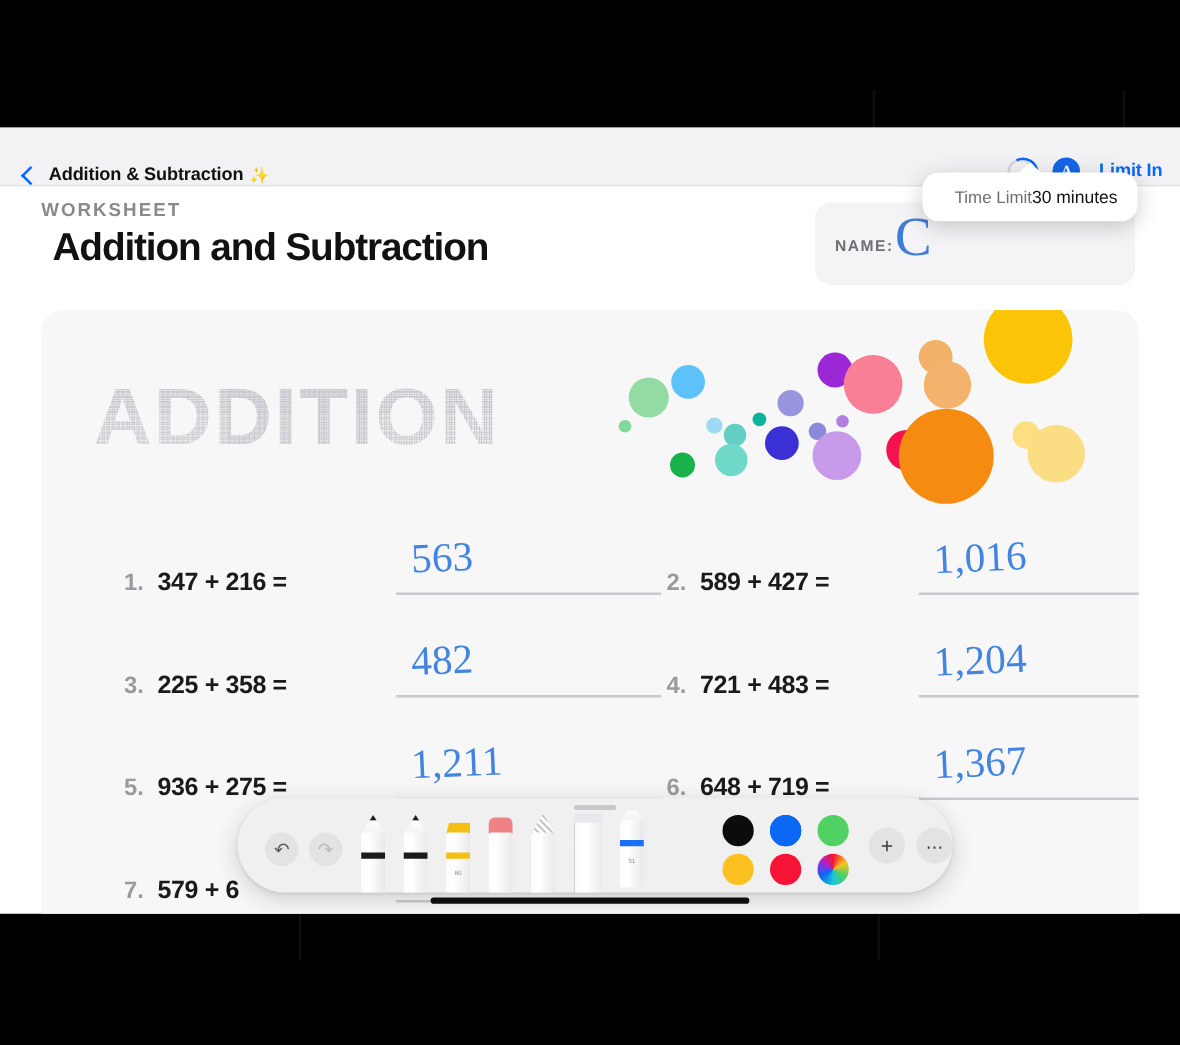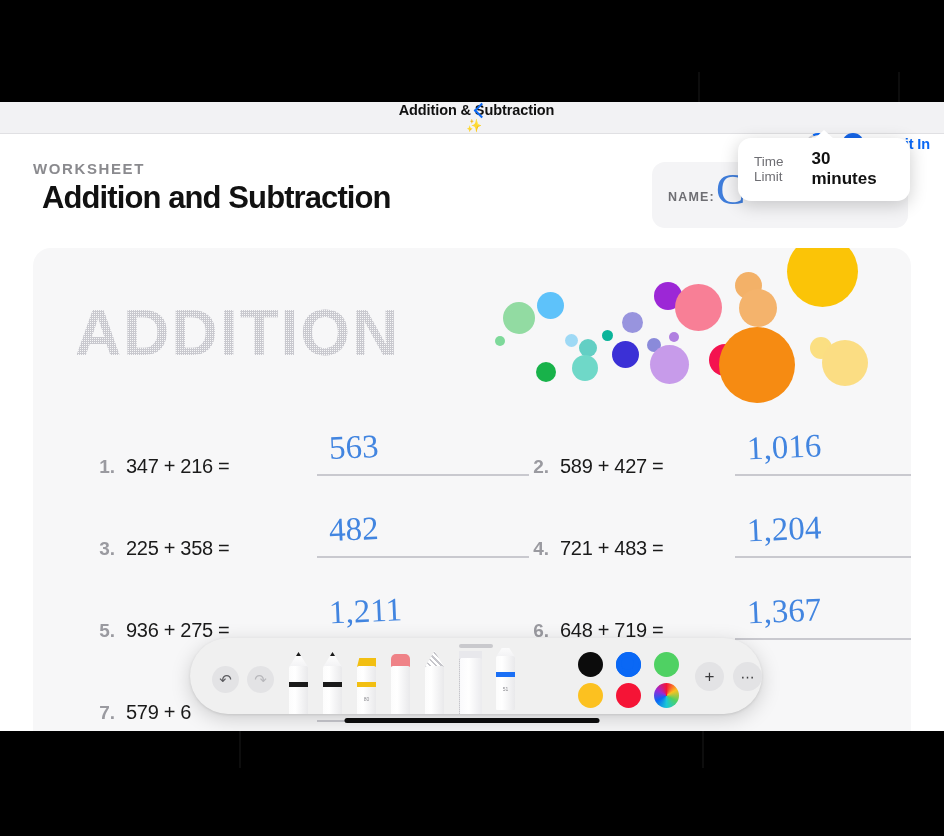--- a/index.html
+++ b/index.html
@@ -9,24 +9,23 @@
   #stage { position:relative; width:944px; height:836px; background:#000; }
 
   
   #screen {
     position:absolute; left:0; top:102px; width:944px; height:629px;
     background:#ffffff; overflow:hidden;
   }
 
   
   #navbar {
-    position:absolute; left:0; top:0; width:944px; height:32px;
-    background:#f2f2f4; display:flex; align-items:center;
+    position:absolute; left:0; top:0; width:944px; height:47px;
+    background:#f2f2f4; display:flex; align-items:flex-end;
     border-bottom:1px solid #e0e0e3;
-    flex-direction:column;
   }
   #backchev { margin-left:14px; width:16px; height:16px; position:relative; cursor:pointer; }
   #backchev:before{
     content:""; position:absolute; left:5px; top:3px; width:9px; height:9px;
     border-left:2.4px solid #0a68f5; border-bottom:2.4px solid #0a68f5;
     transform:rotate(45deg);
   }
   #navtitle { margin-left:9px; font-size:14.5px; font-weight:bold; color:#111; letter-spacing:-.1px;}
   #sparkle { margin-left:5px; font-size:13px; color:#f5b800; }
 
@@ -75,21 +74,21 @@
       repeating-linear-gradient(90deg,#c2c2c9 0 1px,transparent 1px 2px);
     -webkit-background-clip:text; background-clip:text;
   }
 
   
   .bub{ position:absolute; border-radius:50%; }
 
   
   .prow{ position:absolute; display:flex; align-items:baseline; }
   .pnum{ width:26px; font-size:19px; color:#9a9aa0; font-weight:bold; text-align:right; }
-  .pexp{ margin-left:11px; font-size:20px; font-weight:normal; color:#1a1a1a; letter-spacing:-.3px;}
+  .pexp{ margin-left:11px; font-size:20px; font-weight:bold; color:#1a1a1a; letter-spacing:-.3px;}
   .pline{ position:absolute; height:1.5px; background:#c9c9cf; }
   .pans{ position:absolute; font-size:33px; color:#4285e0; font-family:"Liberation Serif", serif;
          transform:rotate(-2.5deg); white-space:nowrap; }
 
   
   #mtoolbar{
     position:absolute; left:190px; top:536px; width:572px; height:76px;
     background:#f0f0f0; border-radius:38px;
     box-shadow:0 5px 20px rgba(0,0,0,.17), 0 1px 3px rgba(0,0,0,.1);
   }
@@ -293,18 +292,18 @@
     <div id="homebar"></div>
 
     <div id="popover" style="position:absolute; left:738px; top:36px; width:172px; background:#fff;
                 border-radius:13px; box-shadow:0 4px 18px rgba(0,0,0,.2); z-index:50;">
       <div style="position:absolute; left:76px; top:-8px; width:0;height:0;
                   border-left:10px solid transparent; border-right:10px solid transparent;
                   border-bottom:9px solid #fff;"></div>
       <div style="display:flex;align-items:center;justify-content:flex-end;
                   padding:11px 16px 12px;">
         <span style="font-size:13.5px;color:#6e6e73;">Time Limit</span>
-        <span style="font-size:17px;font-weight:bold;color:#111;">30 minutes</span>
+        <span style="font-size:14px;font-weight:normal;color:#111;">30 minutes</span>
       </div>
     </div>
 
   </div>
 </div>
 
 </body></html>

